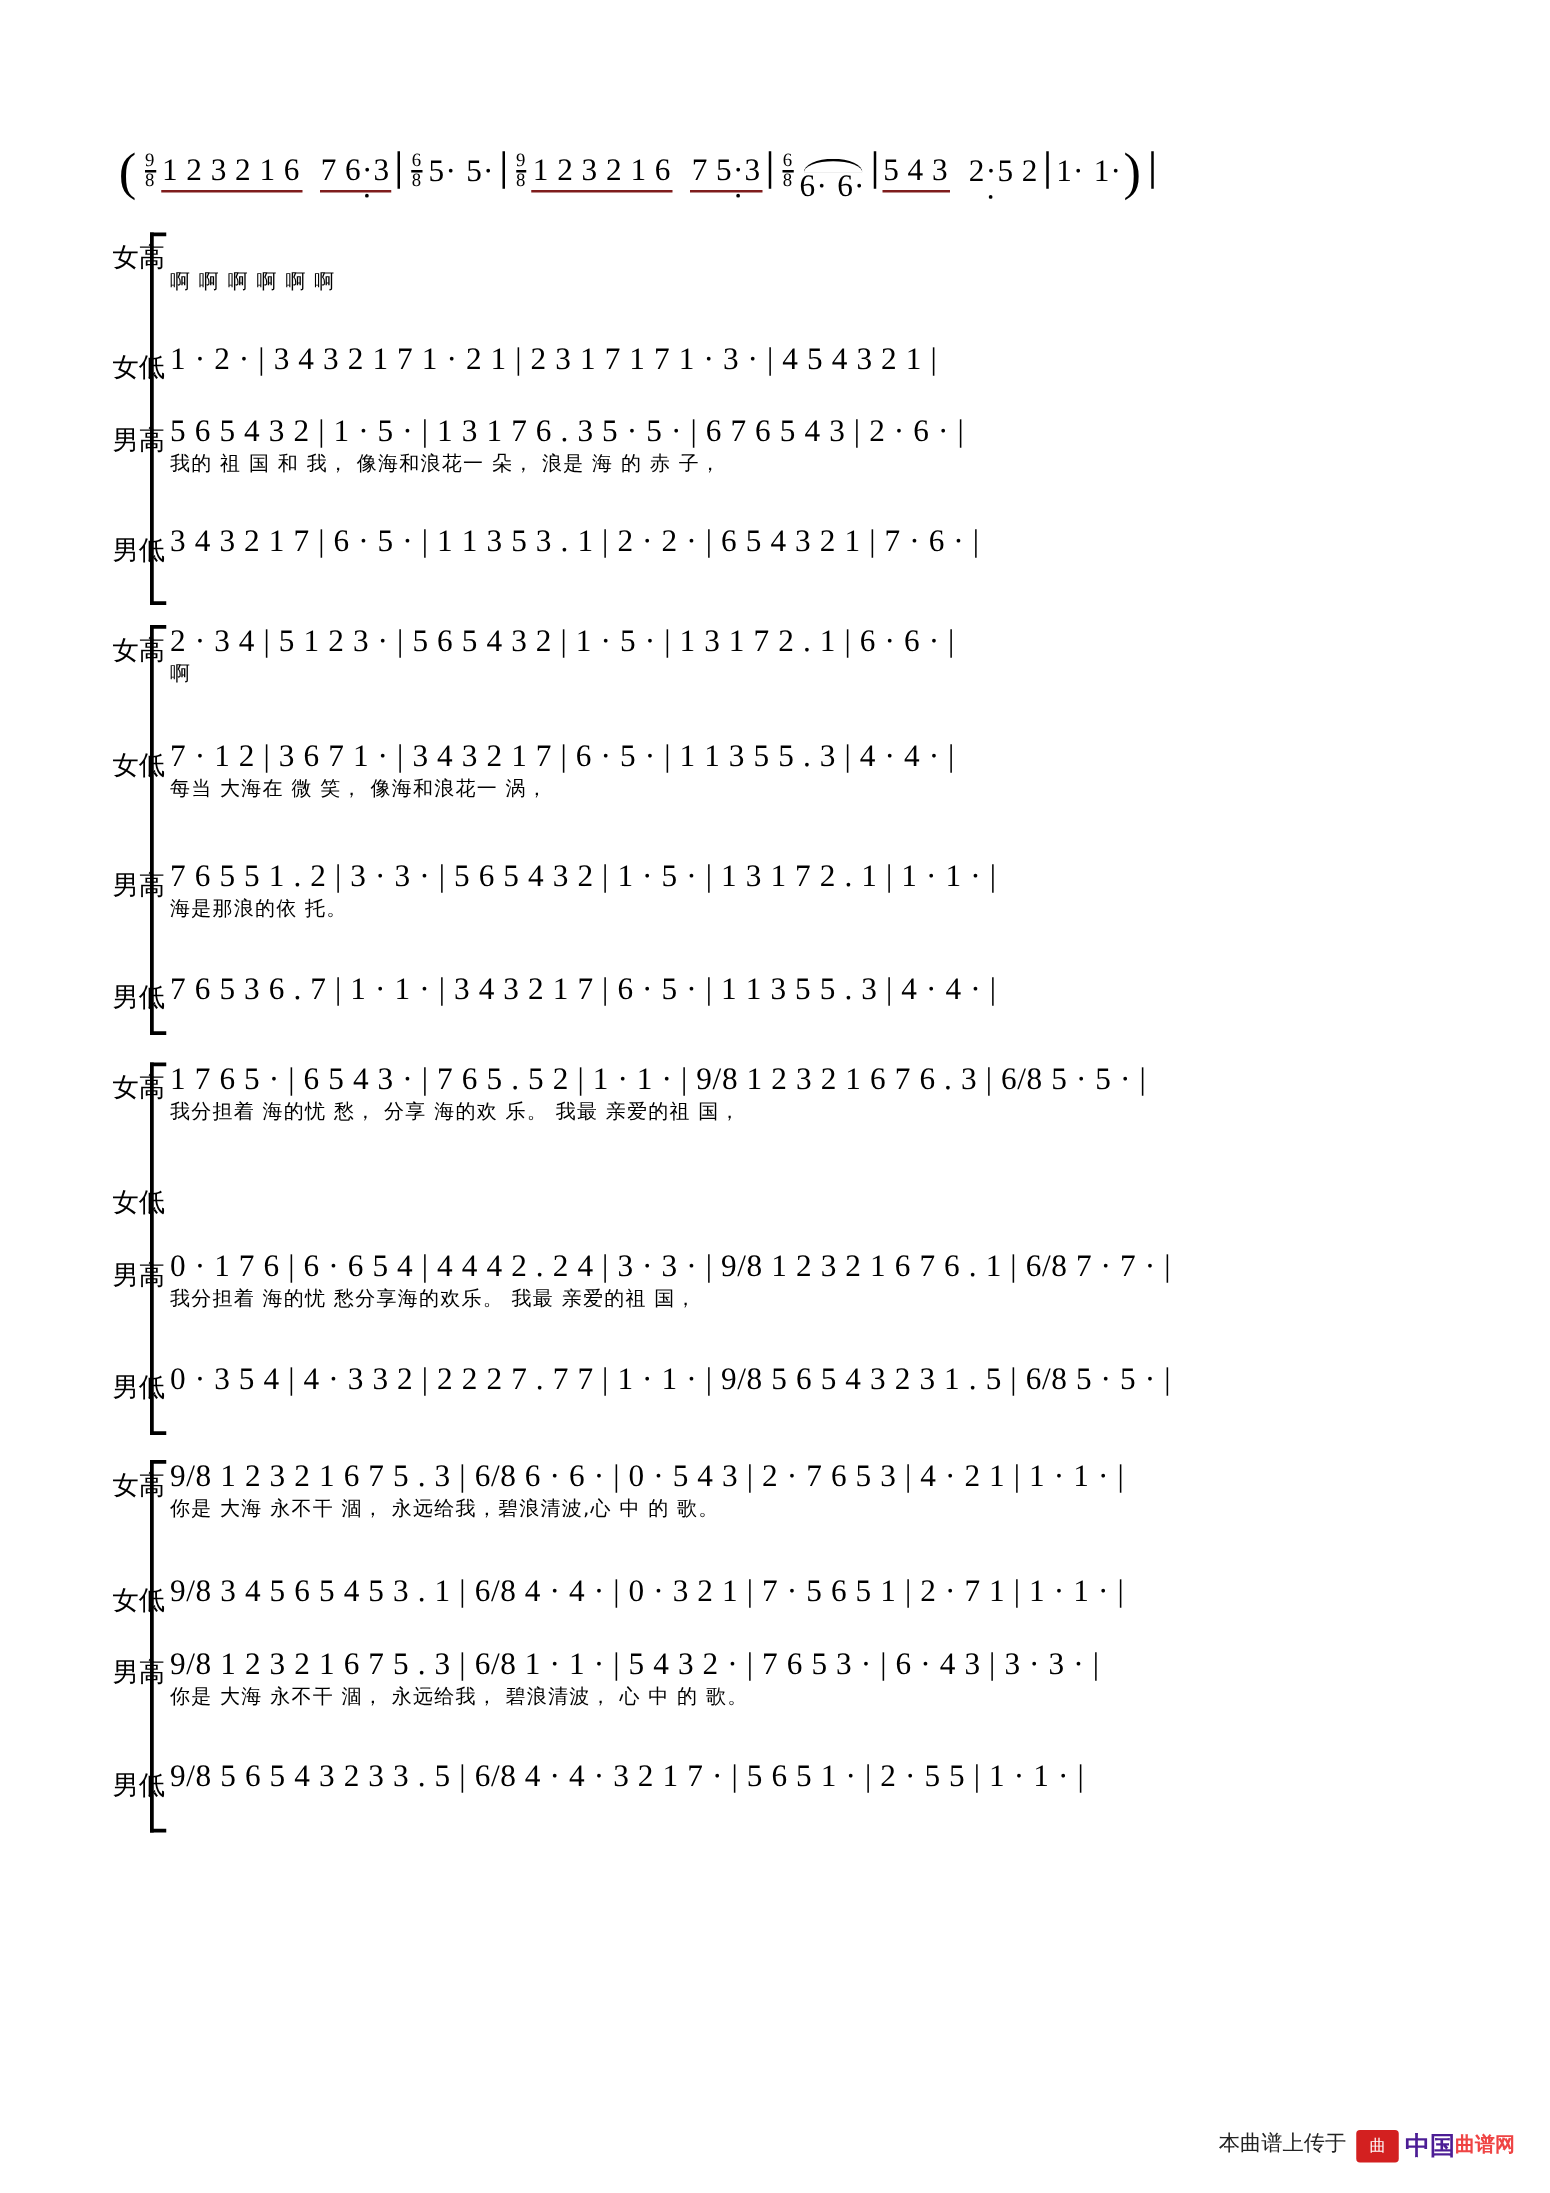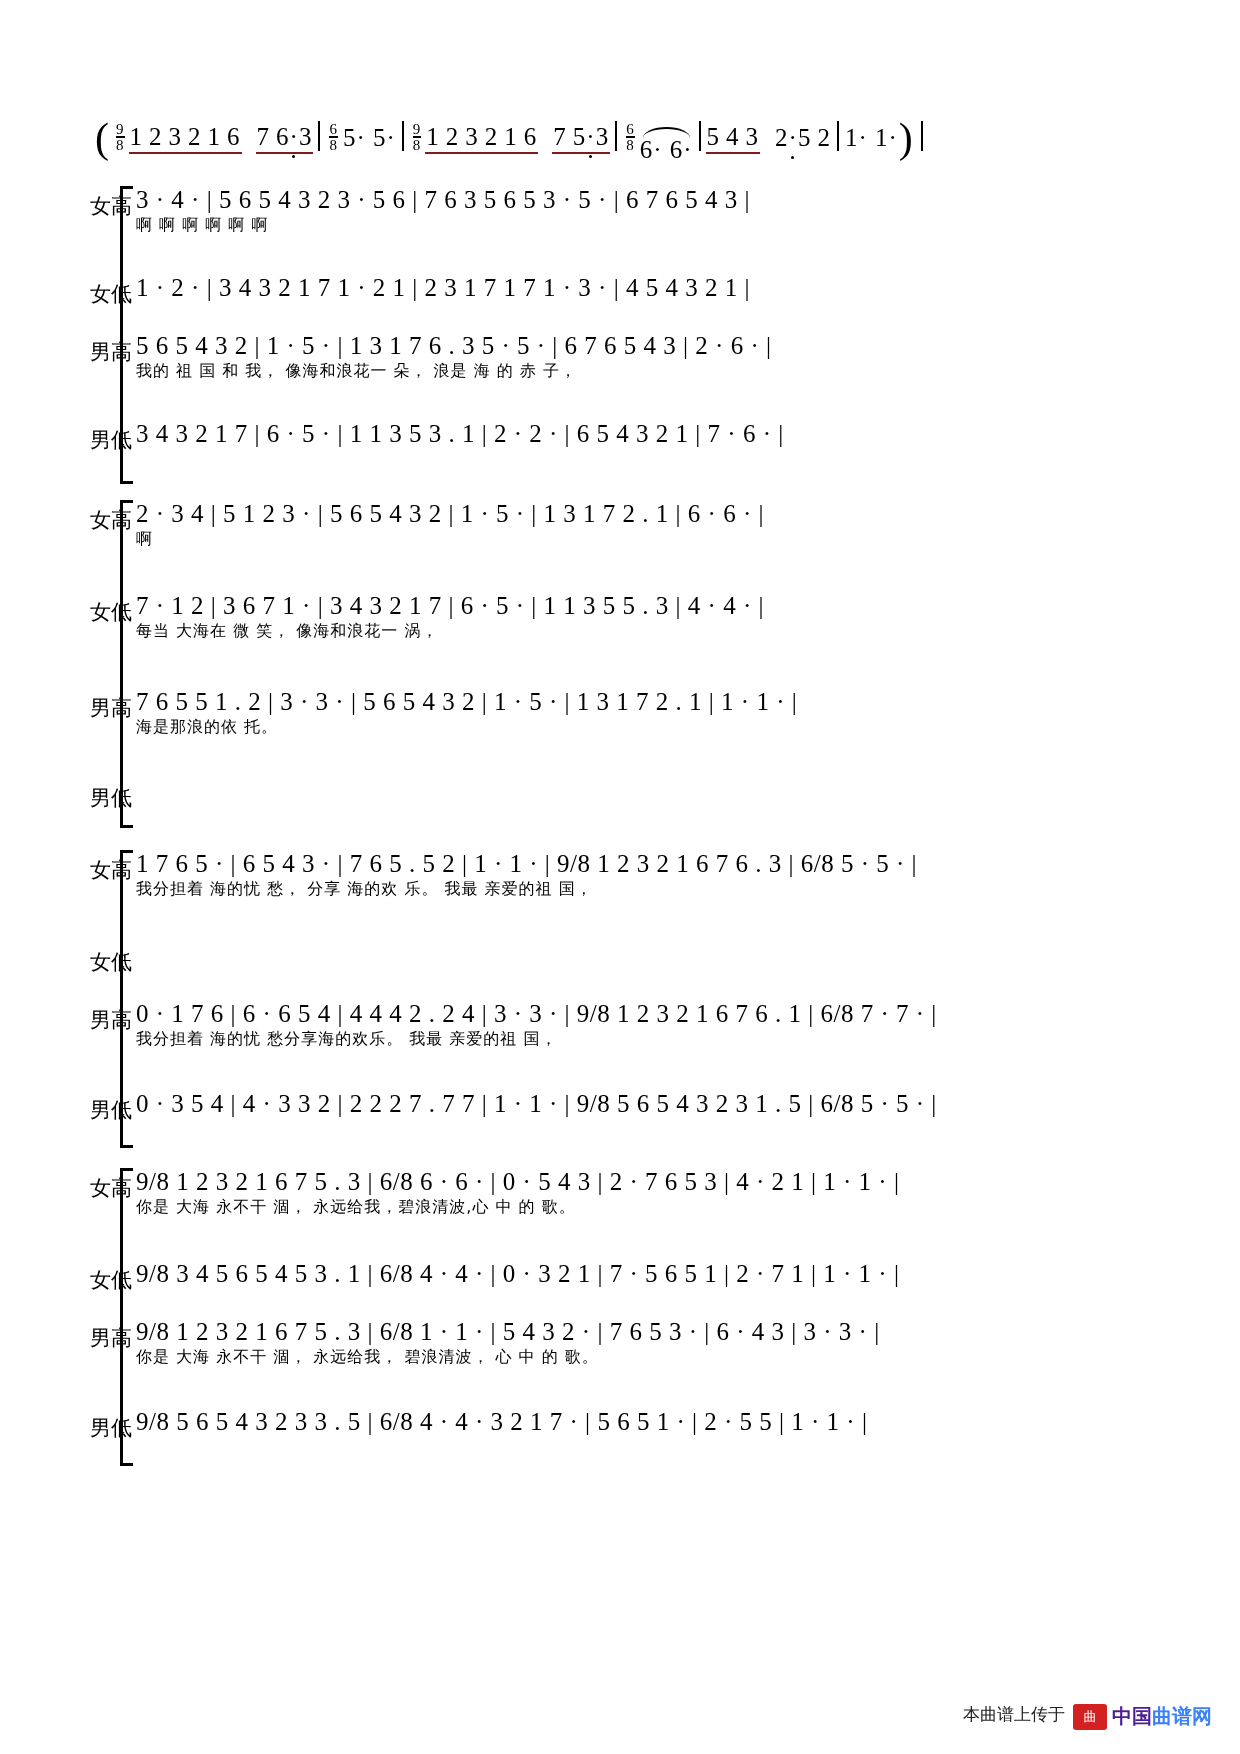--- a/index.html
+++ b/index.html
@@ -140,21 +140,21 @@
     width: 34px; height: 26px;
     background: #d32020;
     color: #fff;
     font-size: 13px;
     display: flex; align-items: center; justify-content: center;
     border-radius: 3px;
     margin-right: 5px;
     font-family: "DejaVu Sans", sans-serif;
   }
   .footer .cn { color: #4c1d95; font-size: 20px; font-weight: bold; }
-  .footer .red { color: #3b82f6; font-size: 20px; font-weight: bold; }
+  .footer .red { color: #ef4444; font-size: 16px; font-weight: bold; }
 </style>
 </head>
 <body>
 
 <div class="sheet">
 
   <div class="intro">
     <span class="paren">(</span>
     <span class="tok timesig">
         <i>9</i>
@@ -191,21 +191,20 @@
     <span class="tok">1·&nbsp;1·</span>
     <span class="paren">)</span>
     <span class="bar"></span>
   </div>
 
   <div class="system" style="top:186px; height:300px;">
     <div class="brace" style="height:292px;"></div>
 
     <div class="staffline" style="top:0;">
       <div class="voice-label">女高</div>
-      <div class="notes">3 ·    4 ·  | 5 6 5 4 3 2   3 ·   5 6 | 7 6 3 5 6 5   3 ·   5 · | 6 7 6 5 4 3 |</div>
       <div class="lyrics">啊        啊        啊        啊        啊        啊</div>
     </div>
 
     <div class="staffline" style="position:absolute; top:88px; width:100%;">
       <div class="voice-label">女低</div>
       <div class="notes">1 ·    2 ·  | 3 4 3 2 1 7   1 ·   2 1 | 2 3 1 7 1 7   1 ·   3 · | 4 5 4 3 2 1 |</div>
       <div class="lyrics"></div>
     </div>
 
     <div class="staffline" style="position:absolute; top:146px; width:100%;">
@@ -237,20 +236,21 @@
     </div>
 
     <div class="staffline" style="position:absolute; top:188px; width:100%;">
       <div class="voice-label">男高</div>
       <div class="notes">7 6 5 5 1 . 2 | 3 ·   3 · | 5 6 5 4 3 2 | 1 ·   5 · | 1 3 1 7 2 . 1 | 1 ·   1 · |</div>
       <div class="lyrics">海是那浪的依 托。</div>
     </div>
 
     <div class="staffline" style="position:absolute; top:278px; width:100%;">
       <div class="voice-label">男低</div>
+      <div class="notes">7 6 5 3 6 . 7 | 1 ·   1 · | 3 4 3 2 1 7 | 6 ·   5 · | 1 1 3 5 5 . 3 | 4 ·   4 · |</div>
       <div class="lyrics"></div>
     </div>
   </div>
 
   <div class="system" style="top:850px; height:300px;">
     <div class="brace" style="height:292px;"></div>
 
     <div class="staffline" style="position:absolute; top:0; width:100%;">
       <div class="voice-label">女高</div>
       <div class="notes">1 7 6 5 · | 6 5 4 3 · | 7 6   5 . 5 2 | 1 ·  1 · | 9/8 1 2 3 2 1 6 7 6 . 3 | 6/8 5 · 5 · |</div>

